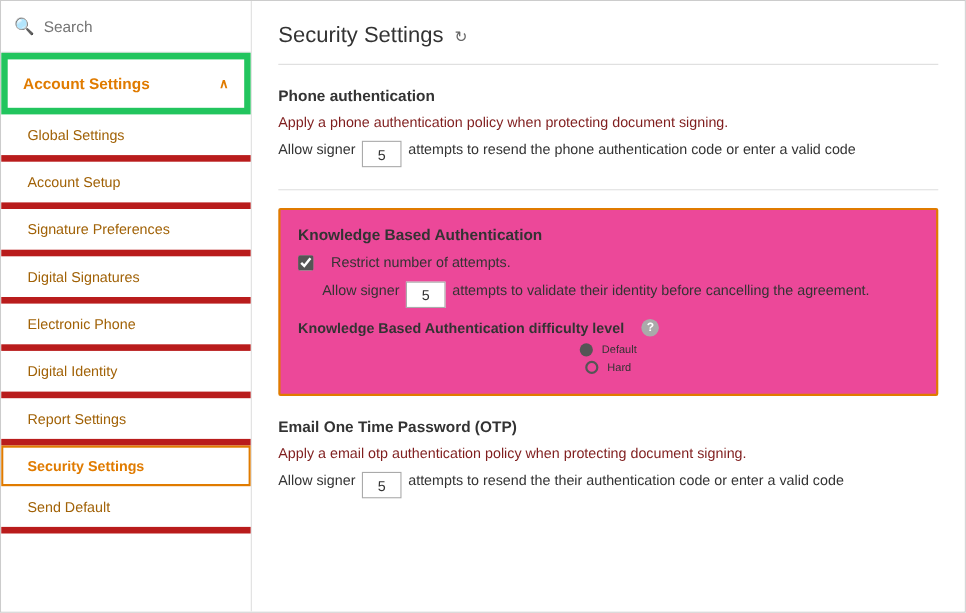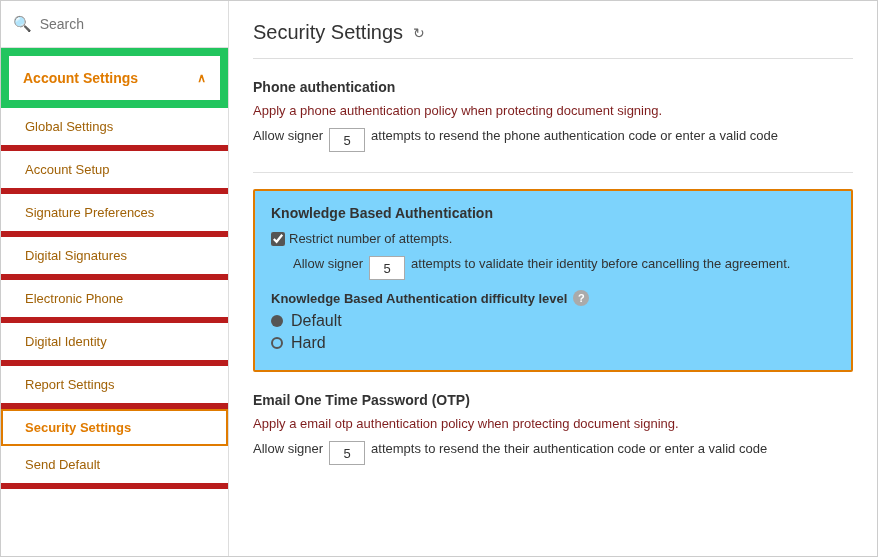--- a/index.html
+++ b/index.html
@@ -47,21 +47,21 @@
     }
 
     .nav-section-header {
       display: flex;
       align-items: center;
       justify-content: space-between;
       padding: 14px 14px;
       font-size: 14px;
       font-weight: bold;
       color: #e07b00;
-      border: 8px solid #22c55e;
+      border: 6px solid #22c55e;
       margin: 0;
       cursor: pointer;
     }
     .nav-section-header .chevron {
       font-size: 12px;
       color: #e07b00;
     }
 
     .nav-items {
       display: flex;
@@ -136,71 +136,72 @@
       height: 24px;
       border: 1px solid #aaa;
       text-align: center;
       font-size: 13px;
       color: #333;
     }
 
     
     .kba-section {
       border: 2px solid #e07b00;
-      background: #7dd3fc;
+      background: #ec4899;
       padding: 14px 16px;
       margin-bottom: 20px;
       border-radius: 2px;
     }
     .kba-section .section-title {
       margin-bottom: 10px;
     }
     .kba-inner {
       display: flex;
       flex-direction: column;
       gap: 10px;
     }
     .checkbox-row {
       display: flex;
       align-items: center;
-      gap: 4px;
+      gap: 16px;
       font-size: 13px;
     }
     .checkbox-row input[type="checkbox"] {
       width: 14px;
       height: 14px;
       accent-color: #555;
     }
     .difficulty-label {
       font-size: 13px;
       font-weight: bold;
       color: #333;
       display: flex;
       align-items: center;
-      gap: 6px;
+      gap: 16px;
       margin-bottom: 6px;
     }
     .question-icon {
       width: 16px;
       height: 16px;
       border-radius: 50%;
       background: #aaa;
       color: #fff;
       font-size: 11px;
       display: inline-flex;
       align-items: center;
       justify-content: center;
       cursor: pointer;
     }
     .radio-row {
       display: flex;
       align-items: center;
       gap: 8px;
-      font-size: 16px;
+      font-size: 10px;
       margin-bottom: 4px;
+      justify-content: center;
     }
     .radio-filled {
       width: 12px;
       height: 12px;
       border-radius: 50%;
       background: #555;
       display: inline-block;
     }
     .radio-empty {
       width: 12px;

